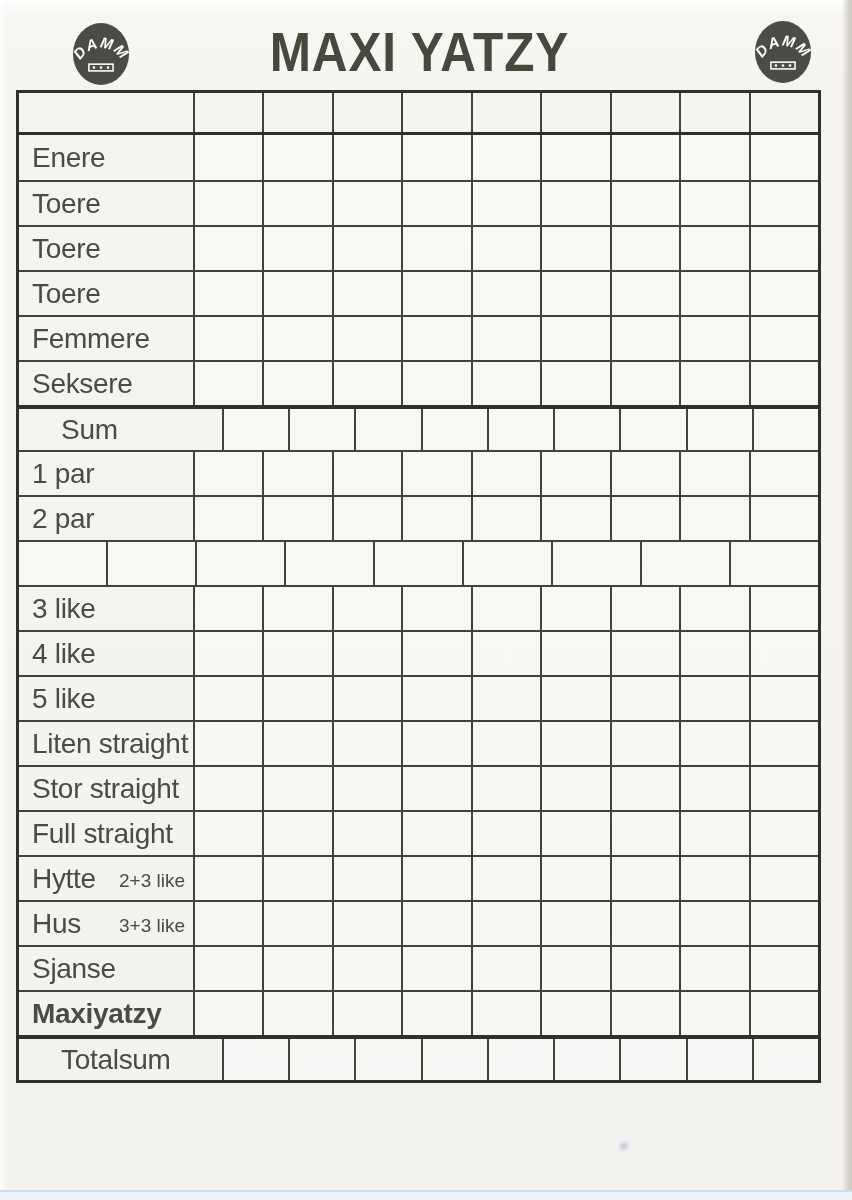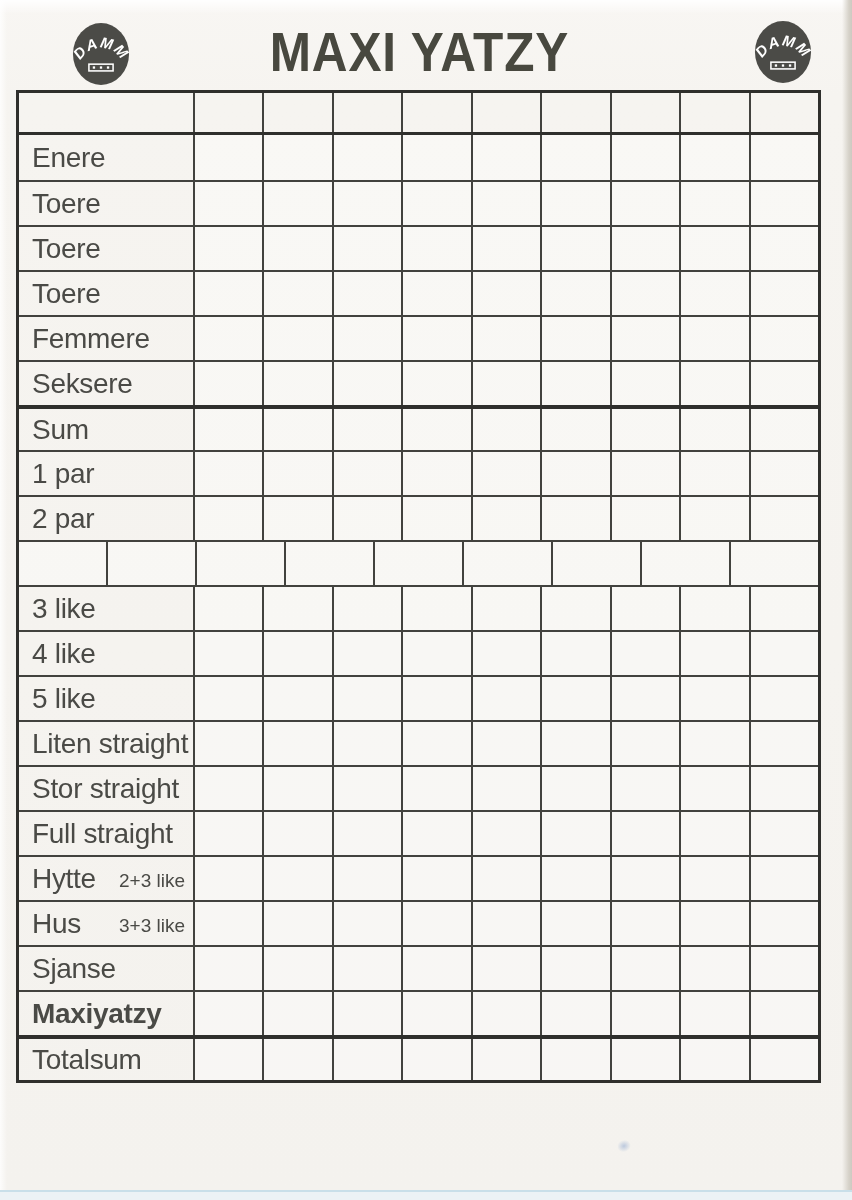--- a/index.html
+++ b/index.html
@@ -68,21 +68,21 @@
     display:flex;height:42px;
     border-bottom:3px solid var(--line-dark);
     box-sizing:border-box;
   }
   .trow{
     display:flex;height:45px;
     border-top:2px solid var(--line);
     box-sizing:border-box;
   }
   .trow.first{border-top:0;}
-  .trow.thick{border-top-width:4px;border-top-color:var(--line-dark);}
+  .trow.thick{border-top-width:4px;border-top-color:var(--line-dark);padding-left:29px;}
   .cell{box-sizing:border-box;}
   .label-cell{
     width:176px;flex:0 0 176px;
     border-right:2px solid var(--line);
     display:flex;align-items:center;
     padding:0 8px 0 13px;
     font-size:28px;letter-spacing:-.3px;
     color:var(--text);
     white-space:nowrap;overflow:visible;
   }

